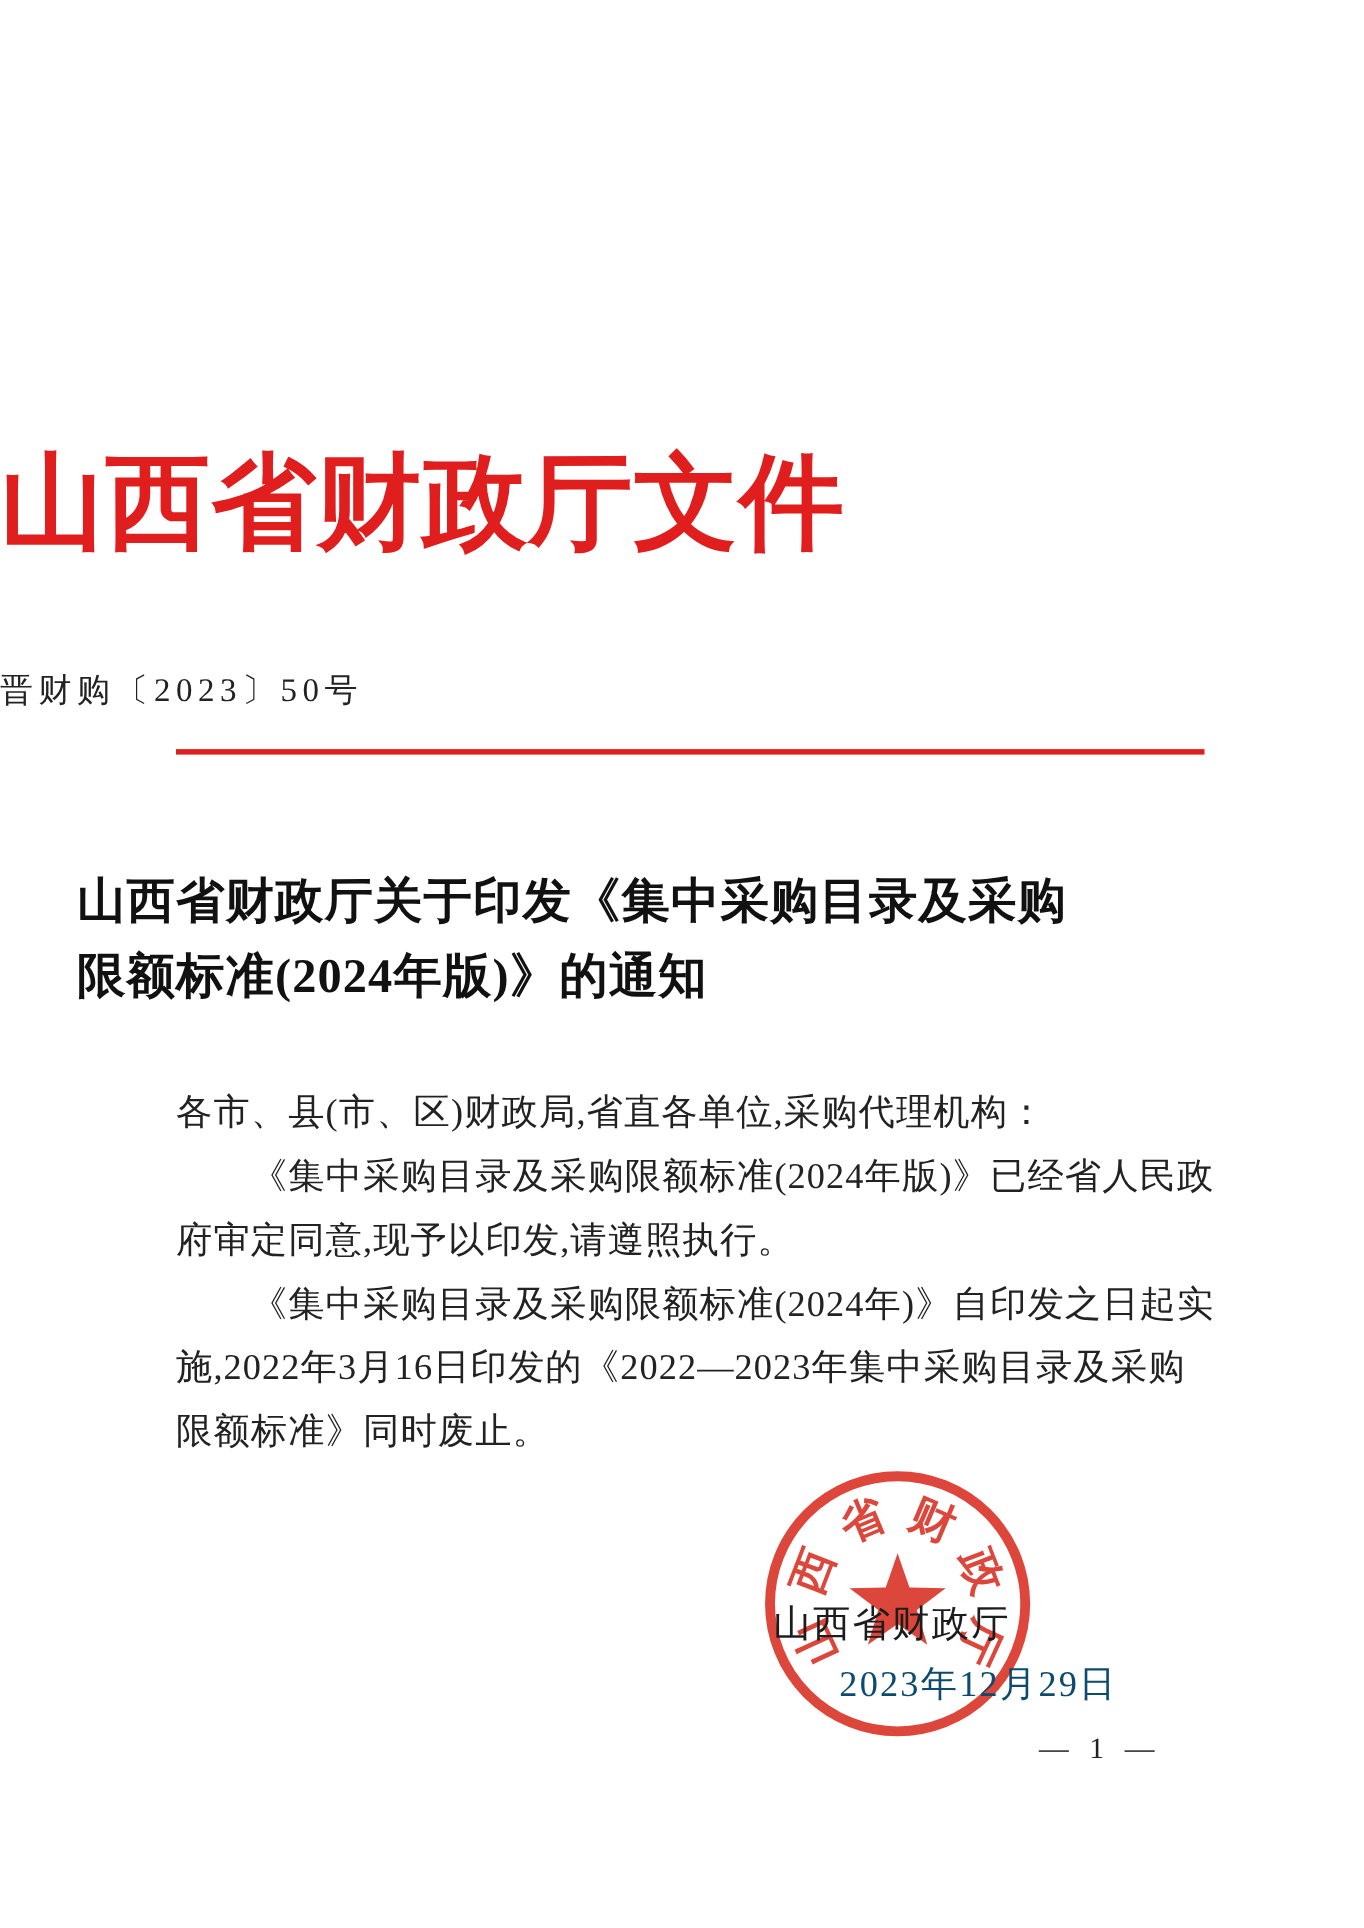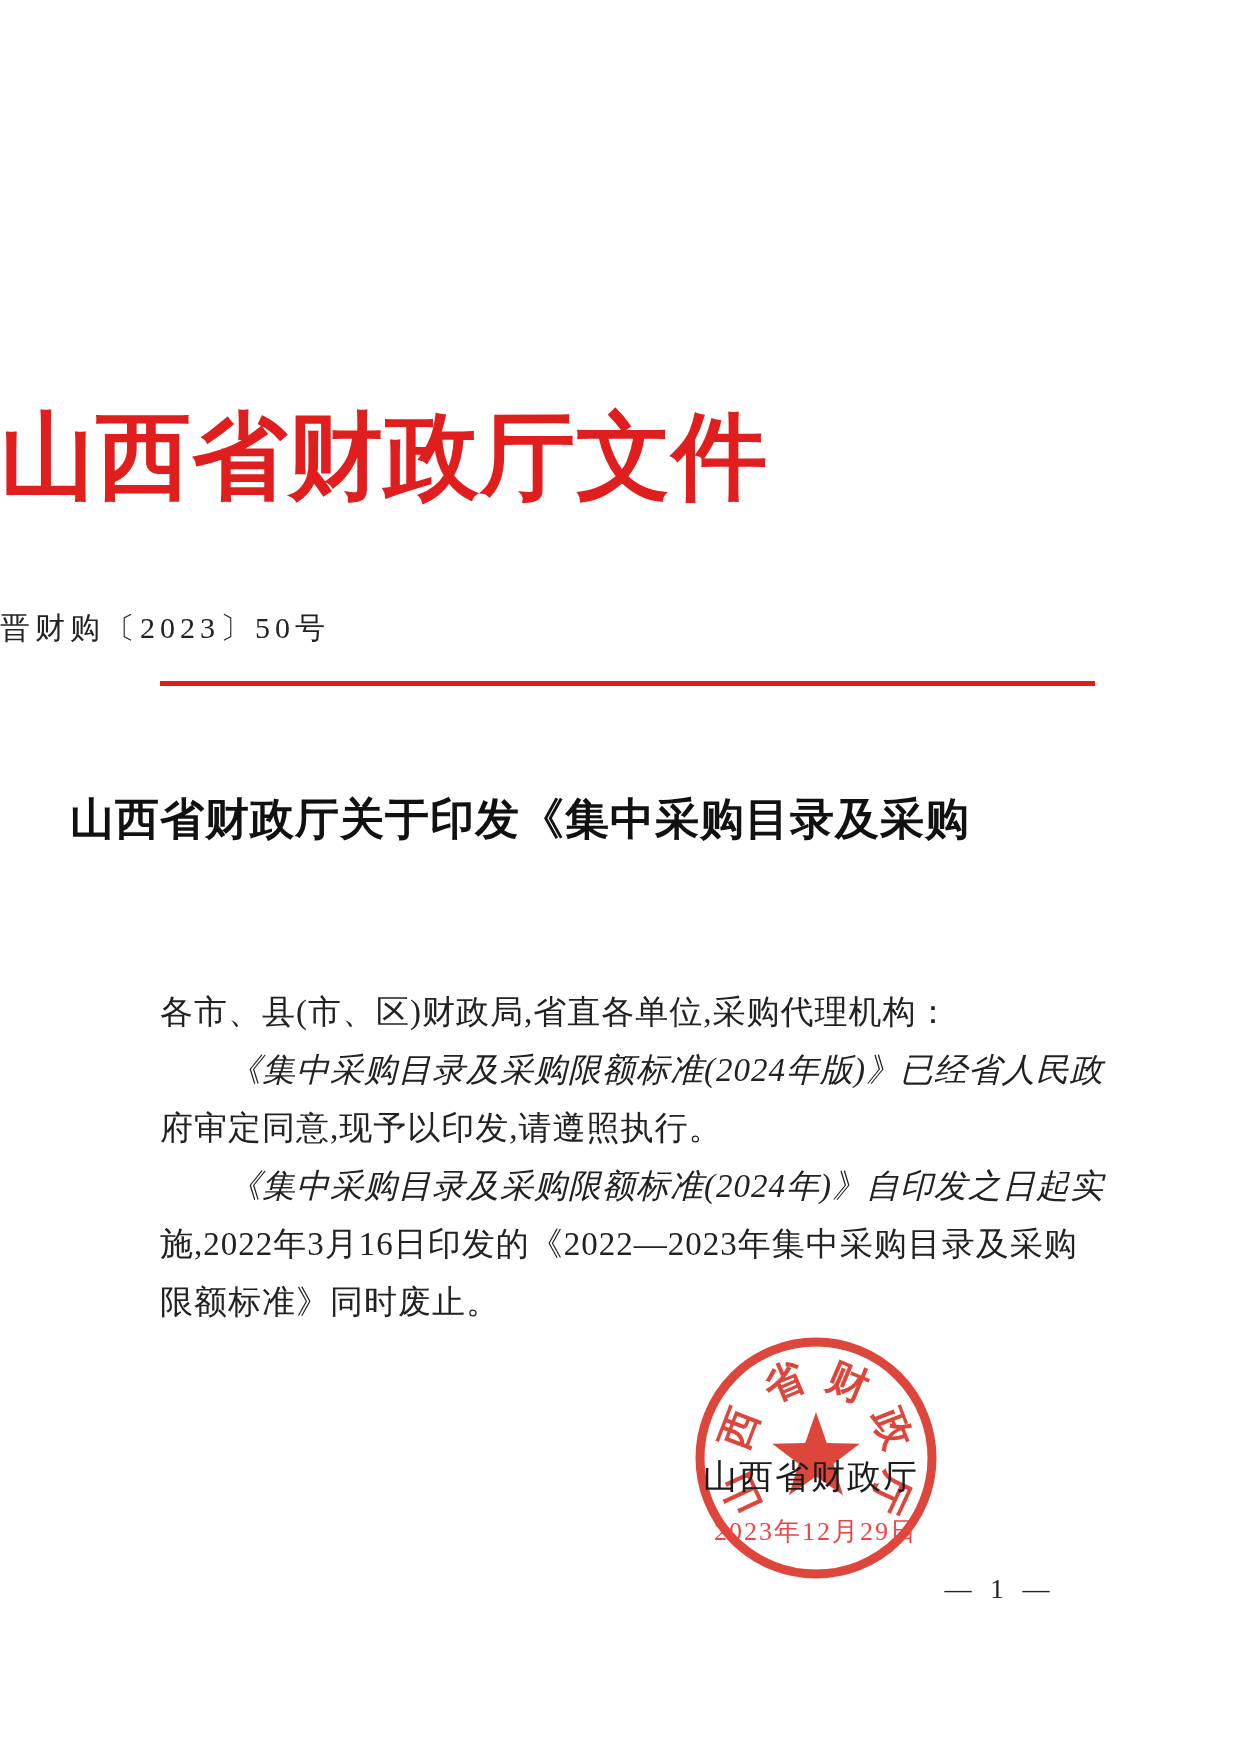--- a/index.html
+++ b/index.html
@@ -78,21 +78,21 @@
     width: 940px;
     font-size: 33px;
     color: #222;
     letter-spacing: 1px;
   }
   .body-line {
     height: 58px;
     line-height: 58px;
     white-space: nowrap;
   }
-  .body-line.indent { padding-left: 68px; font-style: italic; }
+  .body-line.indent { padding-left: 68px; }
 
   
   .seal-wrap {
     position: absolute;
     top: 1333px;
     left: 691px;
     width: 250px;
     height: 250px;
     z-index: 1;
   }
@@ -110,24 +110,24 @@
     color: #1c1c1c;
     letter-spacing: 2px;
     z-index: 2;
     white-space: nowrap;
   }
   .signature-date {
     position: absolute;
     top: 1512px;
     left: 616px;
     width: 400px;
-    text-align: center;
-    font-size: 26px;
+    text-align: right;
+    font-size: 33px;
     line-height: 40px;
-    color: #ef4444;
+    color: #0c4a6e;
     letter-spacing: 2px;
     z-index: 2;
     white-space: nowrap;
   }
 
   
   .page-number {
     position: absolute;
     top: 1572px;
     left: 900px;
@@ -146,20 +146,21 @@
 <div class="page">
 
   <div class="letterhead-title">山西省财政厅文件</div>
 
   <div class="doc-number">晋财购〔2023〕50号</div>
 
   <div class="red-rule"></div>
 
   <div class="notice-title">
     <div class="t-line">山西省财政厅关于印发《集中采购目录及采购</div>
+    <div class="t-line">限额标准(2024年版)》的通知</div>
   </div>
 
   <div class="body-block">
     <div class="body-line">各市、县(市、区)财政局,省直各单位,采购代理机构：</div>
     <div class="body-line indent">《集中采购目录及采购限额标准(2024年版)》已经省人民政</div>
     <div class="body-line">府审定同意,现予以印发,请遵照执行。</div>
     <div class="body-line indent">《集中采购目录及采购限额标准(2024年)》自印发之日起实</div>
     <div class="body-line">施,2022年3月16日印发的《2022—2023年集中采购目录及采购</div>
     <div class="body-line">限额标准》同时废止。</div>
   </div>

